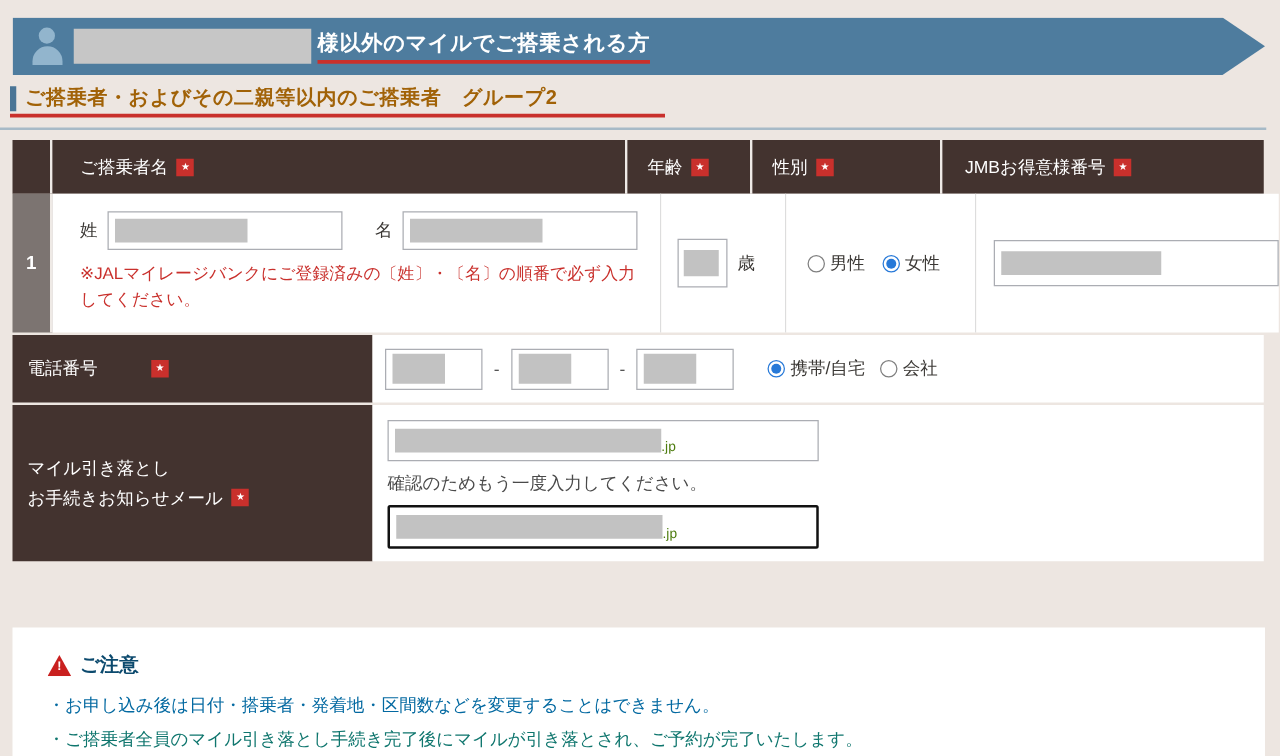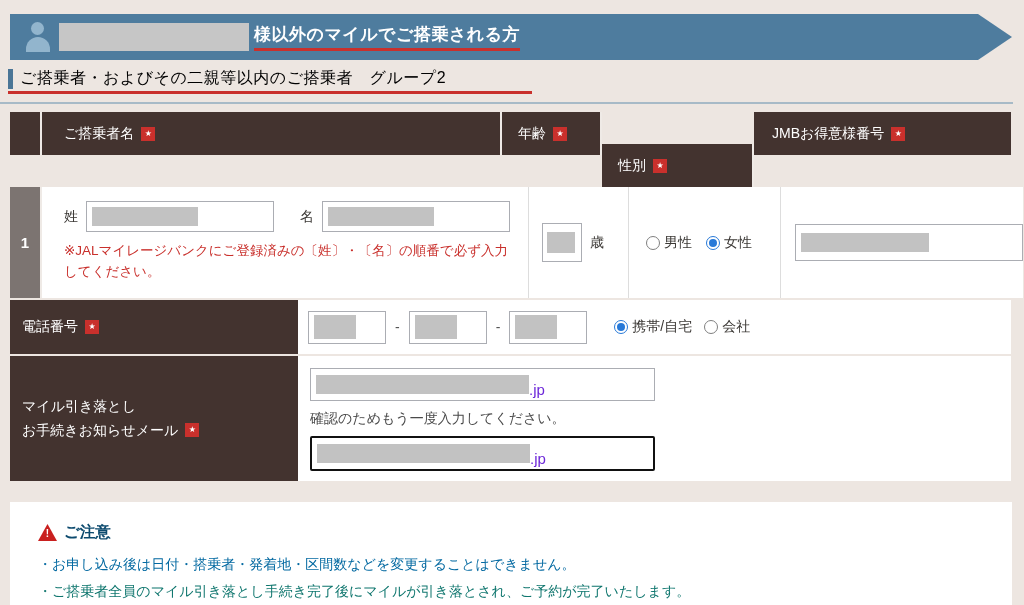--- a/index.html
+++ b/index.html
@@ -24,37 +24,37 @@
   .person .body { position:absolute; left:4px; top:15px; width:24px; height:15px; border-radius:12px 12px 0 0; background:#92B5CD; }
   .banner .name-redact { width:190px; height:28px; margin-left:3px; background:#C6C6C6; }
   .banner-title {
     color:#fff; font-weight:bold; font-size:17px; margin-left:5px;
     border-bottom:3px solid #C9302C; padding-bottom:2px; letter-spacing:.5px;
   }
 
   
   .section-heading { position:absolute; left:8px; top:68px; display:flex; align-items:center; }
   .section-bar { width:5px; height:20px; background:#4A7596; margin-right:7px; }
-  .section-title { font-size:16px; font-weight:normal; color:#000000; letter-spacing:.5px; }
+  .section-title { font-size:16px; font-weight:bold; color:#a16207; letter-spacing:.5px; }
   .section-underline { position:absolute; left:8px; top:91px; width:524px; height:3px; background:#C9302C; }
   .divider { position:absolute; left:0; top:102px; width:1013px; height:2px; background:#A7BAC7; }
 
   
   .form-table { position:absolute; left:10px; top:112px; width:1001px; }
   .trow { display:flex; }
   .thead .cell {
     background:#43332F; color:#fff; font-size:14px;
     display:flex; align-items:center;
     border-right:2px solid #EFEAE6; height:43px;
   }
   .thead .cell:last-child { border-right:none; }
   .c-num  { flex:0 0 32px; }
   .c-name { flex:0 0 460px; padding-left:22px;text-align:right; }
   .c-age  { flex:0 0 100px; padding-left:16px; }
-  .c-gen  { flex:0 0 152px; padding-left:16px;margin-top:32px; }
+  .c-gen  { flex:0 0 152px; padding-left:16px; }
   .c-jmb  { flex:1 1 auto; padding-left:18px; }
 
   .req {
     display:inline-flex; align-items:center; justify-content:center;
     width:14px; height:14px; margin-left:7px;
     background:#C9302C; color:#fff; font-size:8px; line-height:1; flex:0 0 auto;
   }
 
   .tbody { display:flex; height:111px; }
   .tbody .cell { background:#fff; border-right:1px solid #DDD; }
@@ -85,38 +85,38 @@
   .radio.sel::after { content:""; position:absolute; left:2px; top:2px; width:8px; height:8px; border-radius:50%; background:#2779D8; }
   .gen-cell .radio-opt + .radio-opt { margin-left:14px; }
 
   .jmb-cell { flex:1 1 auto; display:flex; align-items:center; padding-left:14px; }
   .inp-jmb { width:228px; height:37px; }
   .inp-jmb .redact { width:128px; height:19px; }
 
   .label-row { display:flex; margin-top:2px; }
   .row-label {
     flex:0 0 288px; background:#43332F; color:#fff; font-size:14px;
-    display:flex; align-items:center; padding-left:12px;
+    display:flex; align-items:center; padding-left:12px;gap:36px;
   }
   .row-body { flex:1 1 auto; background:#fff; display:flex; align-items:center; }
   .phone-row { height:54px; }
   .inp-tel { width:78px; height:33px; margin:0 0 0 10px; }
   .inp-tel .redact { width:42px; height:24px; }
   .tel-sep { margin-left:9px; color:#555; font-size:14px; }
   .tel-sep + .inp-tel { margin-left:9px; }
   .phone-radios { margin-left:27px; font-size:14px; display:flex; }
   .phone-radios .radio-opt + .radio-opt { margin-left:12px; }
 
   .mail-row { height:125px; }
   .mail-label-text { line-height:1.7; }
   .mail-label-line2 { display:flex; align-items:center; }
   .mail-body { display:block; padding:12px 0 0 12px; font-size:14px; }
   .inp-mail { width:345px; height:33px; }
   .inp-mail .redact { width:213px; height:19px; }
-  .mail-suffix { color:#6d28d9; font-size:15px;margin-top:10px; }
+  .mail-suffix { color:#4d7c0f; font-size:11px;margin-top:10px; }
   .confirm-note { margin:9px 0 8px; color:#4A4A4A; font-size:14px; }
   .inp-mail.focused { border:2px solid #111; border-radius:2px; height:35px; }
 
   
   .notice { position:absolute; left:10px; top:502px; width:1002px; height:120px; background:#fff; padding:20px 28px 0; }
   .notice-title-row { display:flex; align-items:center; }
   .warn-icon {
     width:19px; height:17px; background:#C9201F;
     clip-path:polygon(50% 0, 100% 100%, 0 100%);
     display:flex; align-items:flex-end; justify-content:center;

